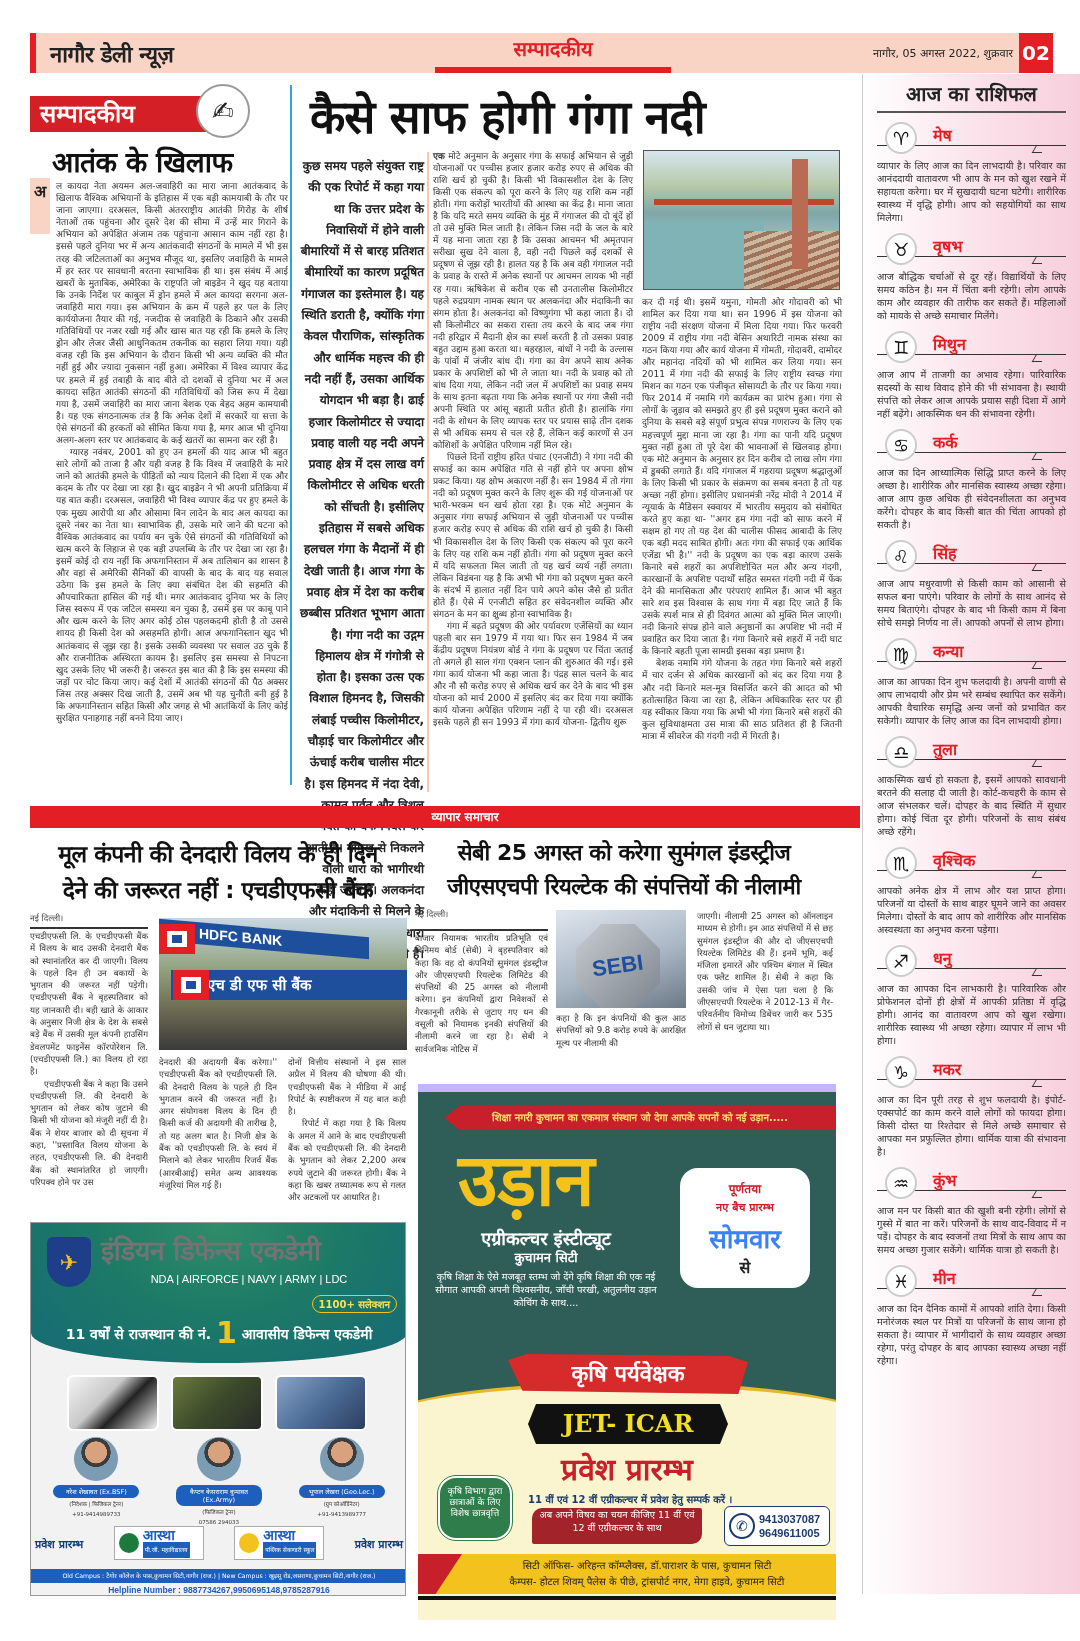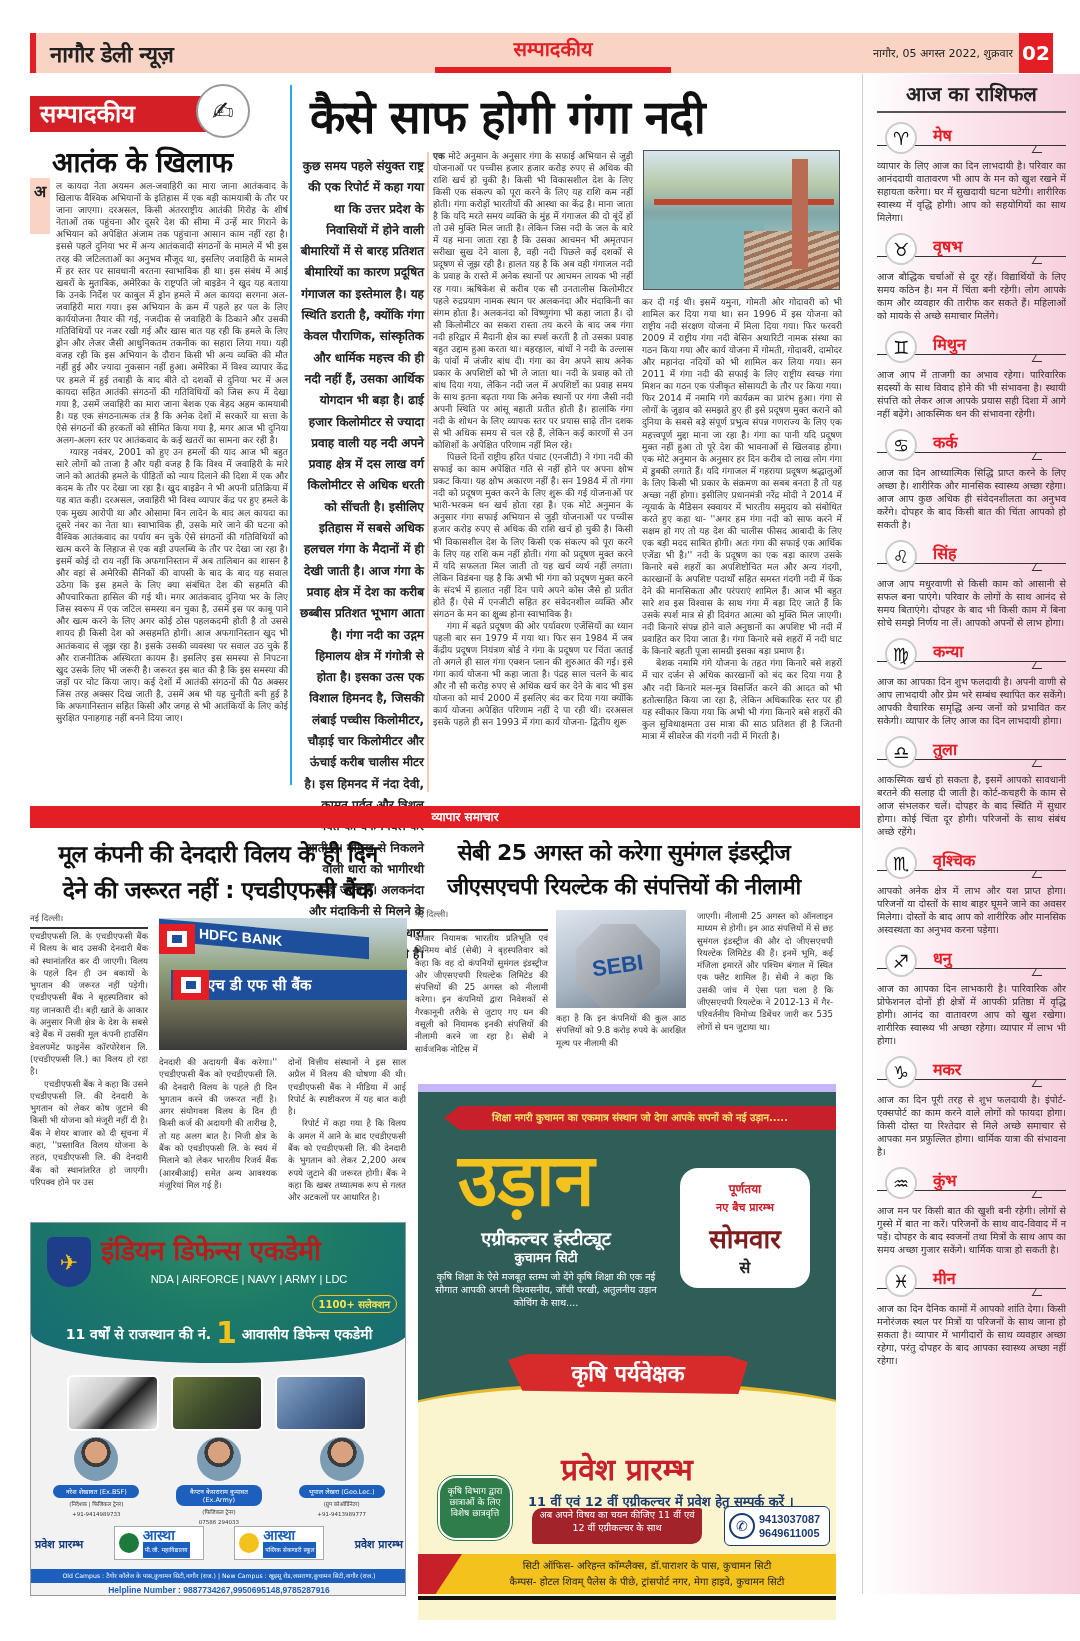--- a/index.html
+++ b/index.html
@@ -70,21 +70,21 @@
   .sebi-photo { position: absolute; left: 556px; top: 910px; width: 130px; height: 98px; background: linear-gradient(160deg, #dfe6ee 0%, #a9b6c4 55%, #6c7a88 100%); overflow: hidden; }
   .sebi-photo .oct { position: absolute; left: 20px; top: 14px; width: 84px; height: 84px; background: linear-gradient(135deg, #c8ccd2, #7d848c); clip-path: polygon(30% 0, 70% 0, 100% 30%, 100% 70%, 70% 100%, 30% 100%, 0 70%, 0 30%); display: flex; align-items: center; justify-content: center; }
   .sebi-photo .oct span { font-family: "Liberation Sans", sans-serif; font-weight: bold; font-size: 22px; color: #1d4f9c; transform: rotate(-8deg); }
   .sebi-c2 { position: absolute; left: 556px; top: 1012px; width: 130px; font-size: 8.6px; line-height: 12.3px; text-align: justify; color: #333; }
   .sebi-c3 { position: absolute; left: 697px; top: 910px; width: 136px; font-size: 8.6px; line-height: 12.3px; text-align: justify; color: #333; }
 
   
   .ad-defence { position: absolute; left: 30px; top: 1222px; width: 376px; height: 374px; border: 1px solid #999; background: #f2f2f2; overflow: hidden; }
   .ad-defence .top { position: absolute; left: 0; top: 0; width: 376px; height: 140px; background: radial-gradient(ellipse at 50% 0%, #2f8d6a 0%, #1d7a66 45%, #166a76 100%); border-bottom-left-radius: 50% 30px; border-bottom-right-radius: 50% 30px; }
   .ad-defence .emblem { position: absolute; left: 16px; top: 14px; width: 44px; height: 50px; background: #1e3e8a; border-radius: 6px 6px 22px 22px; display: flex; align-items: center; justify-content: center; color: #f4c21c; font-size: 22px; }
-  .ad-defence .title { position: absolute; left: 70px; top: 8px; color: #b91c1c; font-weight: bold; font-size: 27px; letter-spacing: -0.5px; text-align: right; }
+  .ad-defence .title { position: absolute; left: 70px; top: 8px; color: #737373; font-weight: bold; font-size: 27px; letter-spacing: -0.5px; text-align: right; }
   .ad-defence .sub { position: absolute; left: 0; width: 376px; top: 50px; text-align: center; color: #fff; font-family: "Liberation Sans", sans-serif; font-size: 11px; padding-left: 60px; }
   .ad-defence .badge { position: absolute; right: 8px; top: 72px; border: 1px solid #f4c21c; border-radius: 10px; padding: 1px 6px; font-size: 10px; color: #f4e35a; font-weight: bold; }
   .ad-defence .tag { position: absolute; left: 0; width: 376px; top: 92px; text-align: center; color: #fff; font-weight: bold; font-size: 14px; }
   .ad-defence .tag .big1 { color: #f4c21c; font-size: 30px; vertical-align: -4px; }
   .ad-defence .photos { position: absolute; left: 36px; top: 152px; width: 300px; height: 56px; display: flex; justify-content: space-between; }
   .ad-defence .photos div { width: 92px; height: 56px; border-radius: 6px; border: 2px solid #fff; }
   .faculty { position: absolute; left: 4px; top: 214px; width: 368px; display: flex; justify-content: space-around; }
   .fac { width: 86px; text-align: center; }
   .fac .av { width: 44px; height: 44px; border-radius: 50%; margin: 0 auto; background: radial-gradient(circle at 50% 35%, #d9a27f 0 30%, #3c3c3c 31% 40%, #7c9cb3 41%); }
   .fac .nm { margin-top: 4px; background: #1d5fbd; color: #fff; font-size: 6.5px; border-radius: 8px; padding: 2px 2px; }
@@ -101,27 +101,27 @@
   
   .ad-udaan { position: absolute; left: 418px; top: 1084px; width: 418px; height: 536px; background: #2f5d57; overflow: hidden; border-top: 8px solid #c4b5fd; }
   .ad-udaan .ribbon { position: absolute; left: 26px; top: 14px; width: 392px; height: 24px; background: #c8202a; color: #f4e06a; font-weight: bold; font-size: 10px; line-height: 24px; text-align: center; clip-path: polygon(4% 0, 100% 0, 100% 100%, 4% 100%, 0 50%); }
   .ad-udaan .brand { position: absolute; left: 40px; top: 48px; color: #f4c21c; font-weight: bold; font-size: 72px; line-height: 80px; }
   .ad-udaan .inst { position: absolute; left: 8px; top: 134px; width: 240px; text-align: center; color: #fff; font-weight: bold; font-size: 18px; }
   .ad-udaan .city { position: absolute; left: 8px; top: 156px; width: 240px; text-align: center; color: #fff; font-weight: bold; font-size: 13px; }
   .ad-udaan .tagline { position: absolute; left: 8px; top: 178px; width: 240px; text-align: center; color: #fff; font-size: 9.6px; line-height: 13px; }
   .ad-udaan .card { position: absolute; left: 262px; top: 76px; width: 130px; height: 120px; background: #fff; border-radius: 18px; text-align: center; padding-top: 12px; }
   .ad-udaan .card .l1 { color: #c8202a; font-weight: bold; font-size: 12px; }
   .ad-udaan .card .l2 { color: #c8202a; font-weight: bold; font-size: 11px; margin-top: 2px; }
-  .ad-udaan .card .l3 { color: #7f1d1d; font-weight: bold; font-size: 26px; margin-top: 6px; }
+  .ad-udaan .card .l3 { color: #3b82f6; font-weight: bold; font-size: 26px; margin-top: 6px; }
   .ad-udaan .card .l4 { color: #222; font-weight: bold; font-size: 16px; }
   .ad-udaan .cream { position: absolute; left: -40px; top: 290px; width: 500px; height: 320px; background: #fbf5cf; border-top-left-radius: 50% 40px; border-top-right-radius: 50% 40px; border-top: 4px solid #e7b82c; }
   .ad-udaan .brush { position: absolute; left: 90px; top: 262px; width: 240px; height: 40px; background: #d72a2a; color: #fff; font-weight: bold; font-size: 22px; text-align: center; line-height: 40px; clip-path: polygon(0 15%, 8% 0, 92% 5%, 100% 20%, 96% 100%, 6% 92%); }
   .ad-udaan .jet { position: absolute; left: 110px; top: 312px; width: 200px; height: 40px; background: #111; color: #f4dd22; font-family: "DejaVu Serif", serif; font-weight: bold; font-size: 24px; text-align: center; line-height: 40px; clip-path: polygon(4% 0, 96% 0, 100% 50%, 96% 100%, 4% 100%, 0 50%); }
   .ad-udaan .pravesh { position: absolute; left: 0; width: 418px; top: 356px; text-align: center; color: #c8202a; font-weight: bold; font-size: 30px; }
-  .ad-udaan .contact-line { position: absolute; left: 110px; top: 400px; color: #1c3a6e; font-weight: bold; font-size: 13px; }
+  .ad-udaan .contact-line { position: absolute; left: 110px; top: 400px; color: #1c3a6e; font-weight: bold; font-size: 10px; }
   .ad-udaan .scholar { position: absolute; left: 20px; top: 384px; width: 74px; height: 64px; background: #2f7d4a; border-radius: 18px; color: #fff; font-size: 9px; text-align: center; padding-top: 8px; line-height: 11px; border: 2px solid #fff; outline: 1px solid #2f7d4a; }
   .ad-udaan .choose { position: absolute; left: 114px; top: 416px; width: 170px; height: 36px; background: #a3232a; color: #fff; font-size: 9.5px; text-align: center; line-height: 13px; border-radius: 10px 2px 10px 2px; }
   .ad-udaan .phones { position: absolute; left: 306px; top: 414px; width: 106px; height: 40px; border: 1px solid #1c3a6e; border-radius: 6px; display: flex; align-items: center; background: #fff; }
   .ad-udaan .phones .ph { width: 26px; height: 26px; border-radius: 50%; border: 2px solid #1c3a6e; color: #1c3a6e; font-size: 14px; text-align: center; line-height: 22px; margin: 0 4px; }
   .ad-udaan .phones .nums { font-family: "Liberation Sans", sans-serif; font-weight: bold; font-size: 11px; color: #1c3a6e; line-height: 14px; }
   .ad-udaan .address { position: absolute; left: 0; top: 462px; width: 418px; height: 40px; background: #f4c21c; color: #222; font-size: 10px; text-align: center; line-height: 16px; padding: 4px 0 0 40px; }
   .ad-udaan .address::before { content: ""; position: absolute; left: 0; top: 0; width: 44px; height: 40px; background: #c8202a; clip-path: polygon(0 0, 100% 0, 40% 100%, 0 100%); }
   .ad-udaan .bottomline { position: absolute; left: 0; top: 504px; width: 418px; height: 4px; background: #111; }
 
   .article-line { display: block; }
@@ -271,20 +271,21 @@
   <div class="city">कुचामन सिटी</div>
   <div class="tagline">कृषि शिक्षा के ऐसे मजबूत स्तम्भ जो देंगे कृषि शिक्षा की एक नई सौगात आपकी अपनी विश्वसनीय, जाँची परखी, अतुलनीय उड़ान कोचिंग के साथ....</div>
   <div class="card">
     <div class="l1">पूर्णतया</div>
     <div class="l2">नए बैच प्रारम्भ</div>
     <div class="l3">सोमवार</div>
     <div class="l4">से</div>
   </div>
   <div class="cream"></div>
   <div class="brush">कृषि पर्यवेक्षक</div>
+  <div class="jet">JET- ICAR</div>
   <div class="pravesh">प्रवेश प्रारम्भ</div>
   <div class="scholar">कृषि विभाग द्वारा छात्राओं के लिए विशेष छात्रवृत्ति</div>
   <div class="contact-line">11 वीं एवं 12 वीं एग्रीकल्चर में प्रवेश हेतु सम्पर्क करें ।</div>
   <div class="choose">अब अपने विषय का चयन कीजिए 11 वीं एवं 12 वीं एग्रीकल्चर के साथ</div>
   <div class="phones">
     <div class="ph">✆</div>
     <div class="nums">
       <div>9413037087</div>
       <div>9649611005</div>
     </div>

